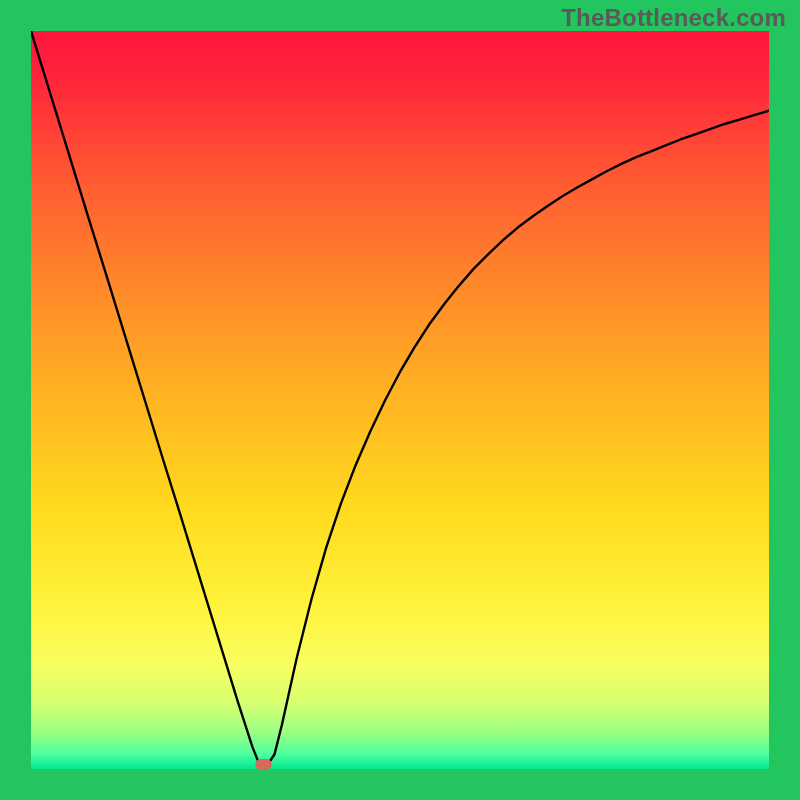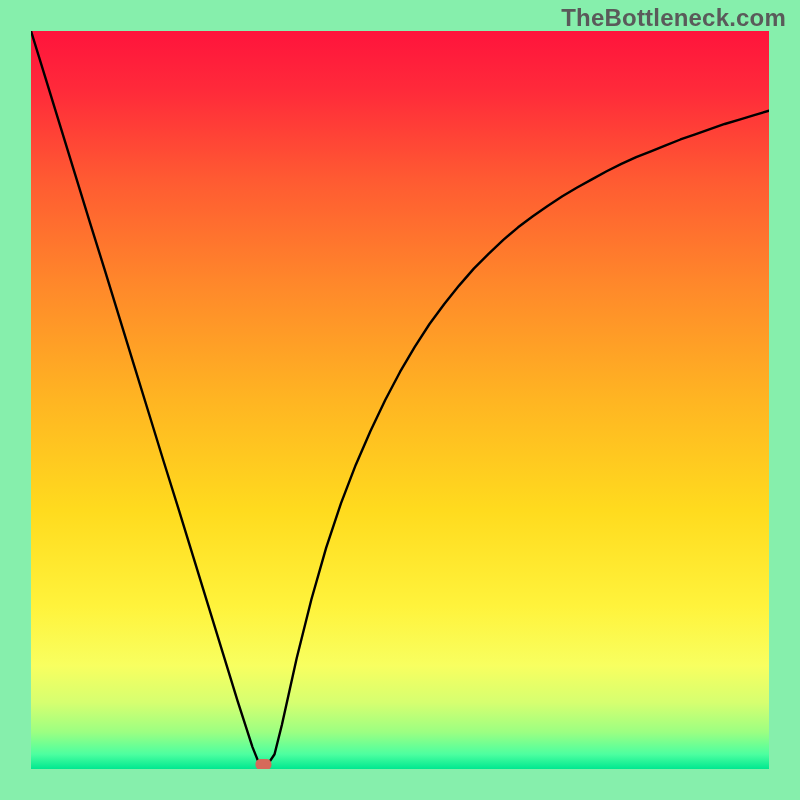--- a/index.html
+++ b/index.html
@@ -7,21 +7,21 @@
     padding: 0;
     width: 800px;
     height: 800px;
     background: #000;
     overflow: hidden;
     font-family: Arial, Helvetica, sans-serif;
   }
   .frame {
     width: 800px;
     height: 800px;
-    background: #86efac;
+    background: #22c55e;
     position: relative;
   }
   .watermark {
     position: absolute;
     top: 4px;
     right: 14px;
     color: #5a5a5a;
     font-size: 24px;
     font-weight: 600;
     letter-spacing: 0.2px;

